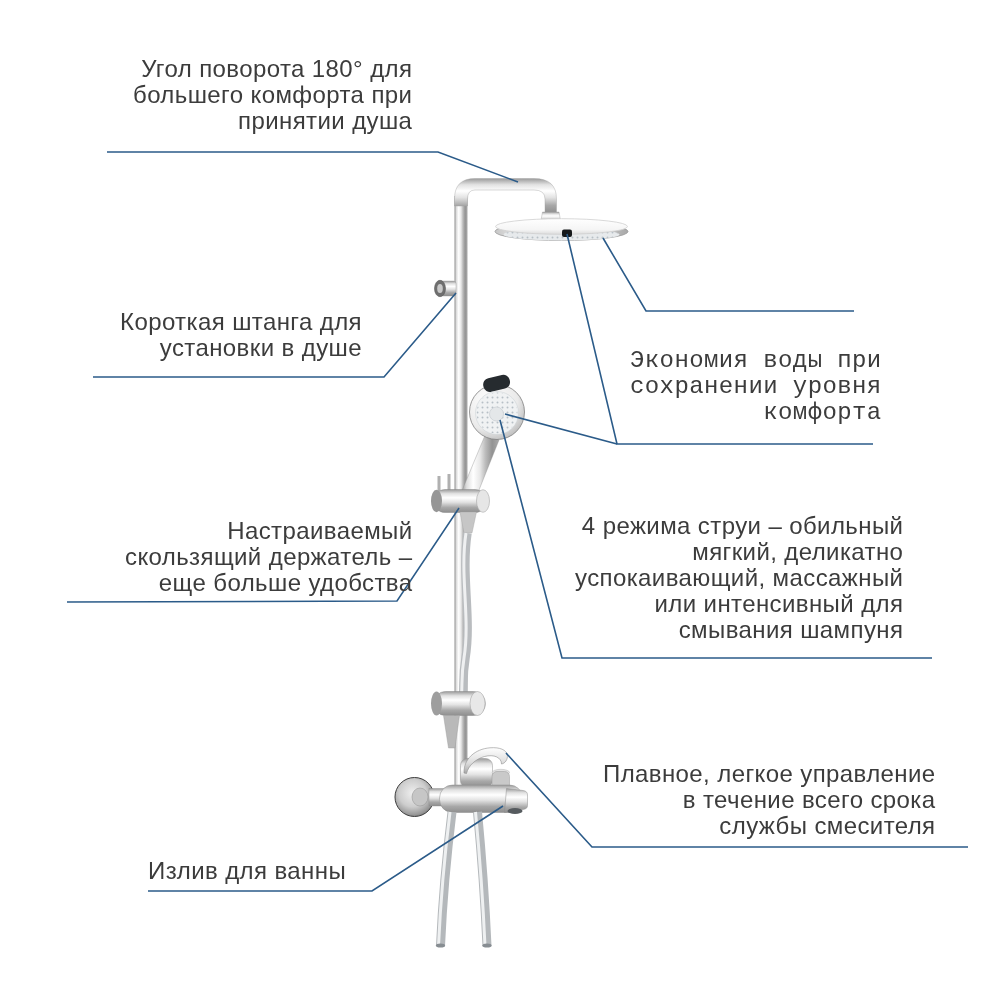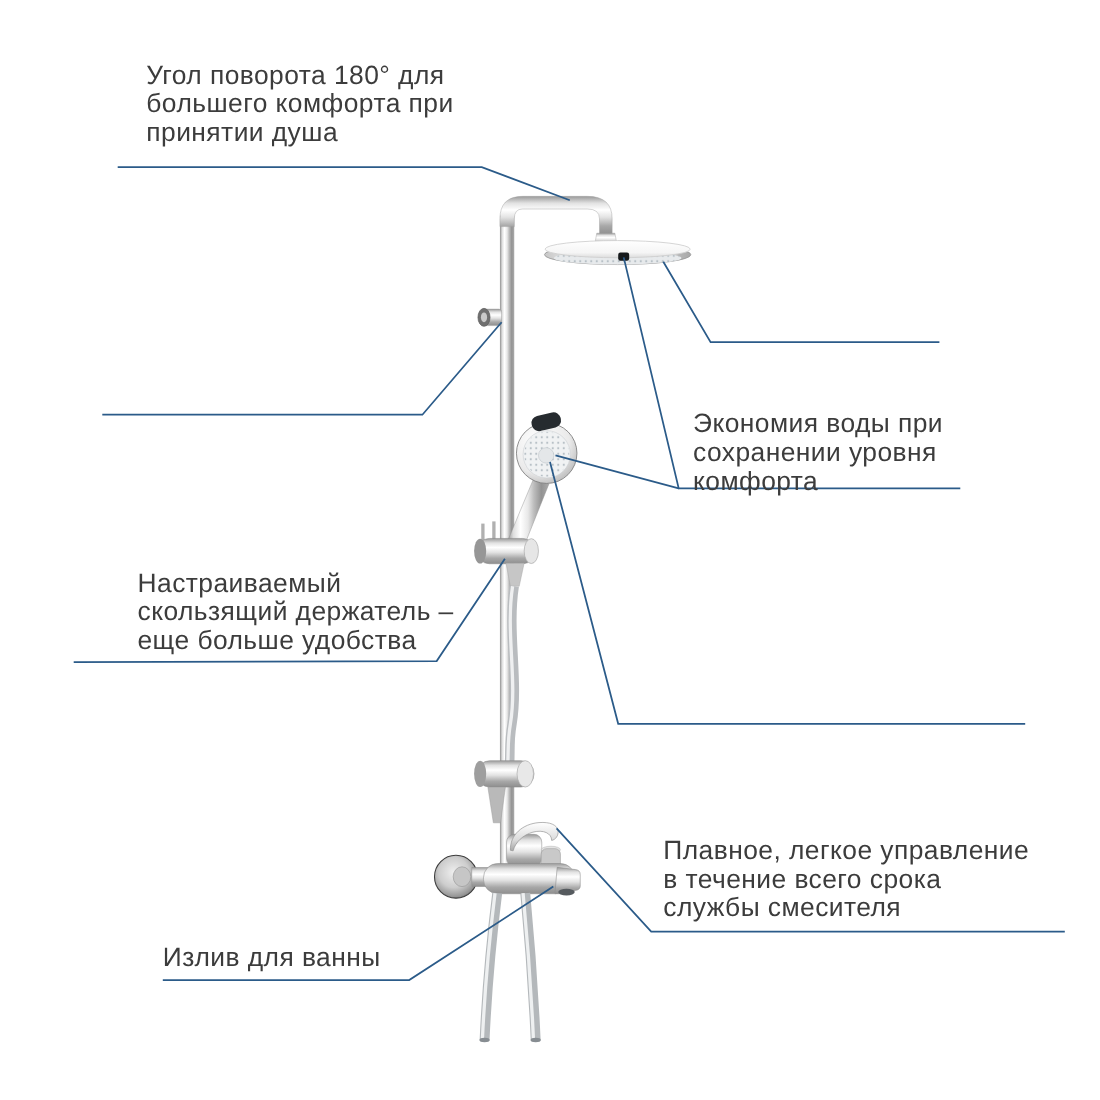--- a/index.html
+++ b/index.html
@@ -1,18 +1,18 @@
 <!DOCTYPE html>
 <html><head>
 <meta charset="utf-8">
 <style>
   html,body{margin:0;padding:0;background:#fff;}
   .stage{
     position:relative;width:1000px;height:1000px;background:#ffffff;
-    font-family:"Liberation Sans",sans-serif;overflow:hidden;
+    font-family:"Liberation Sans",sans-serif;overflow:hidden;text-align:right;
   }
   .art{position:absolute;left:0;top:0;width:1000px;height:1000px;}
   .ann{
     position:absolute;
     font-size:24px;line-height:26px;letter-spacing:0.4px;
     color:#3c3c3c;white-space:pre-line;
   }
   .leader{fill:none;stroke:#2b5b89;stroke-width:1.6;stroke-linejoin:miter;}
 </style>
 </head>
@@ -162,23 +162,30 @@
       <polyline class="leader" points="505,414 617,444"></polyline>
       <polyline class="leader" points="500,420 562,658 932,658"></polyline>
       <polyline class="leader" points="506,753 592,847 968,847"></polyline>
       <polyline class="leader" points="503,806 372,891 148,891"></polyline>
     </g>
   </svg>
 
   <div class="ann" style="left:133px;top:56px;">Угол поворота 180° для
 большего комфорта при
 принятии душа</div>
-  <div class="ann" style="left:630px;top:373px;">Экономия воды при
+  <div class="ann" style="left:120px;top:309px;">Короткая штанга для
+установки в душе</div>
+  <div class="ann" style="left:630px;top:348px;font-family:Liberation Mono, monospace;">Экономия воды при
 сохранении уровня
 комфорта</div>
   <div class="ann" style="left:83px;top:518px;margin-left:42px;">Настраиваемый
 скользящий держатель –
 еще больше удобства</div>
+  <div class="ann" style="left:575px;top:513px;">4 режима струи – обильный
+мягкий, деликатно
+успокаивающий, массажный
+или интенсивный для
+смывания шампуня</div>
   <div class="ann" style="left:148px;top:858px;">Излив для ванны</div>
   <div class="ann" style="left:603px;top:761px;">Плавное, легкое управление
 в течение всего срока
 службы смесителя</div>
 </div>
 
 </body></html>

